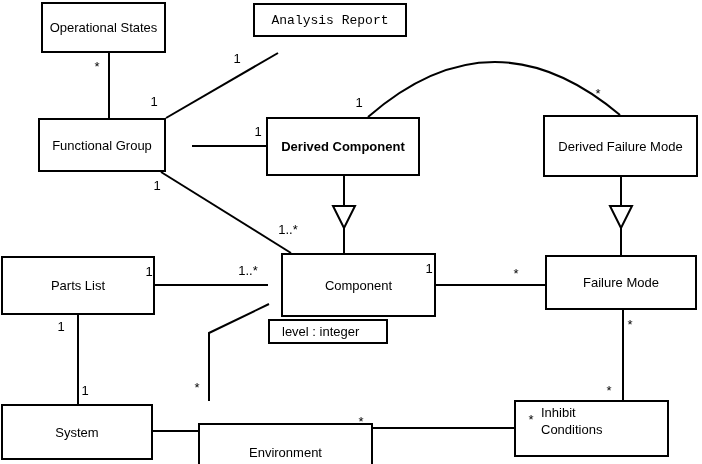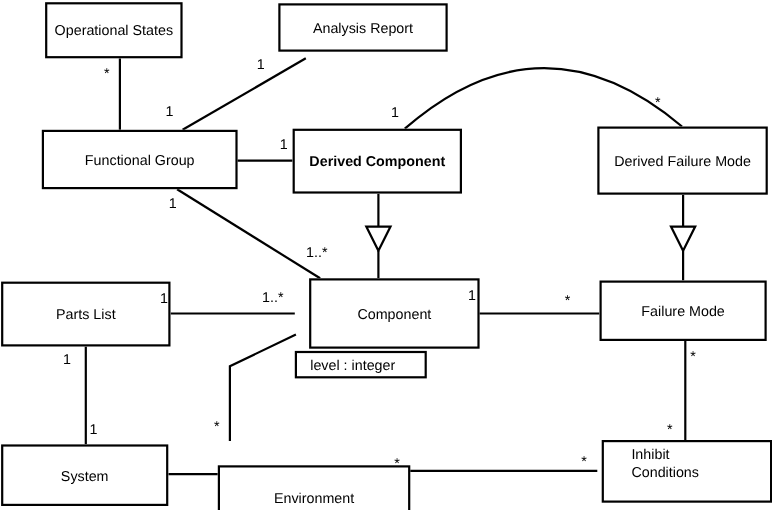--- a/index.html
+++ b/index.html
@@ -107,25 +107,25 @@
 
     <line x1="353" y1="428" x2="543" y2="428" stroke="#000" stroke-width="2"></line>
 
     <line x1="623" y1="310" x2="623" y2="400" stroke="#000" stroke-width="2"></line>
   </svg>
 
   <div class="uml-class" style="left:41px; top:2px; width:125px; height:51px;">
     <span>Operational States</span>
   </div>
 
-  <div class="uml-class" style="left:253px; top:3px; width:154px; height:44px;">
+  <div class="uml-class" style="left:253px; top:3px; width:154px; height:34px;font-family:Liberation Mono, monospace;">
     <span>Analysis Report</span>
   </div>
 
-  <div class="uml-class" style="left:38px; top:118px; width:178px; height:54px;">
+  <div class="uml-class" style="left:38px; top:118px; width:128px; height:54px;">
     <span>Functional Group</span>
   </div>
 
   <div class="uml-class" style="left:266px; top:117px; width:154px; height:59px;font-weight:bold;">
     <span>Derived Component</span>
   </div>
 
   <div class="uml-class" style="left:543px; top:115px; width:155px; height:62px;">
     <span>Derived Failure Mode</span>
   </div>
@@ -146,21 +146,21 @@
   </div>
 
   <div class="uml-class" style="left:545px; top:255px; width:152px; height:55px;">
     <span>Failure Mode</span>
   </div>
 
   <div class="uml-class" style="left:198px; top:401px; width:175px; height:58px;margin-top:22px;">
     <span>Environment</span>
   </div>
 
-  <div class="uml-class align-top-left" style="left:547px; top:400px; width:155px; height:57px;">
+  <div class="uml-class align-top-left" style="left:514px; top:400px; width:155px; height:57px;">
     <span class="wrap-narrow">Inhibit Conditions</span>
   </div>
 
   <span class="mult" style="left:97px; top:66px;">*</span>
   <span class="mult" style="left:154px; top:101px;">1</span>
   <span class="mult" style="left:237px; top:58px;">1</span>
   <span class="mult" style="left:258px; top:131px;">1</span>
   <span class="mult" style="left:157px; top:185px;">1</span>
   <span class="mult" style="left:288px; top:229px;">1..*</span>
   <span class="mult" style="left:359px; top:102px;">1</span>

